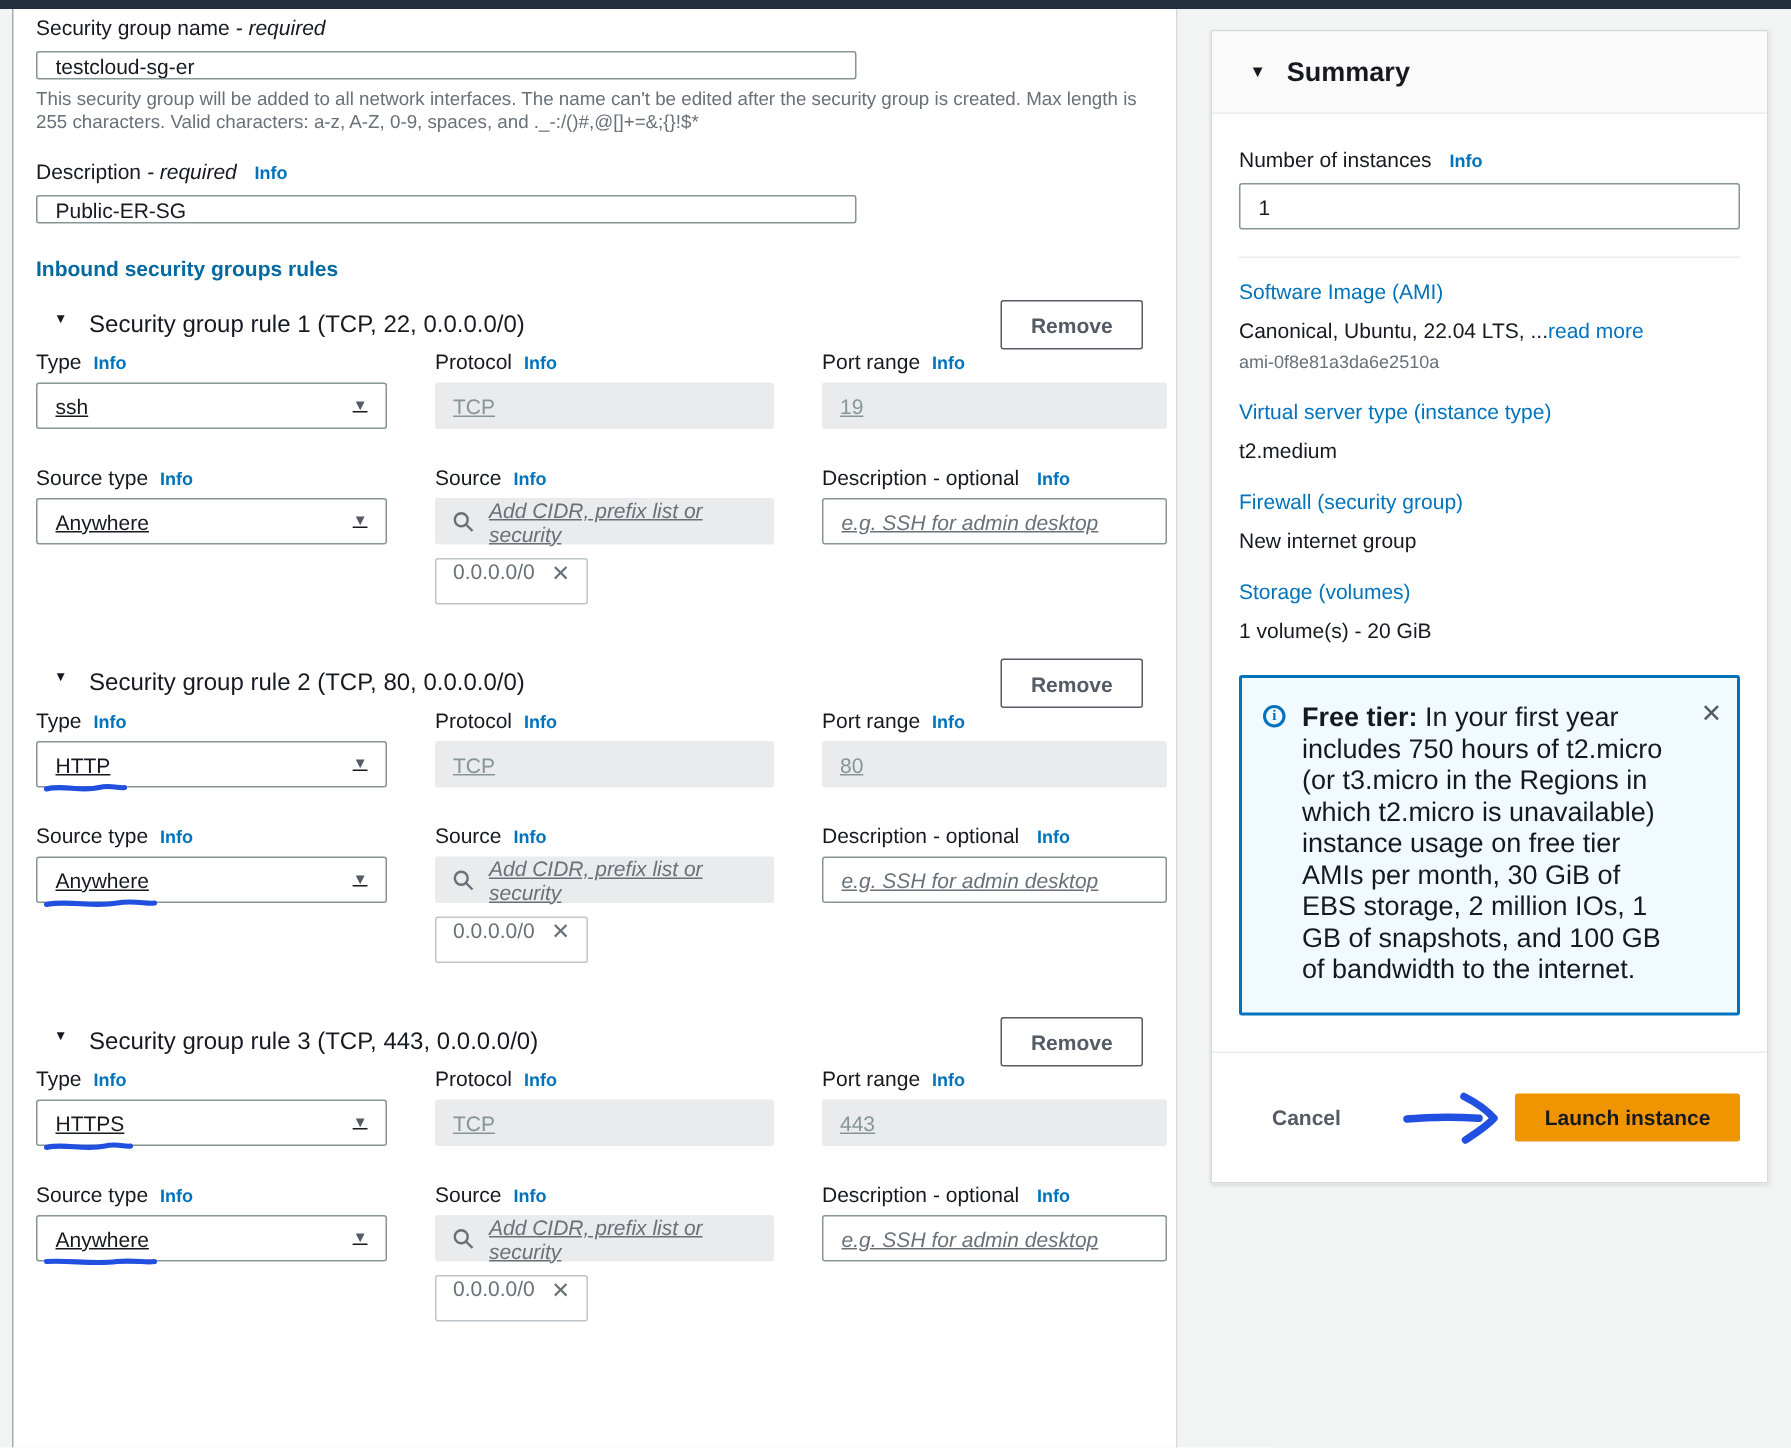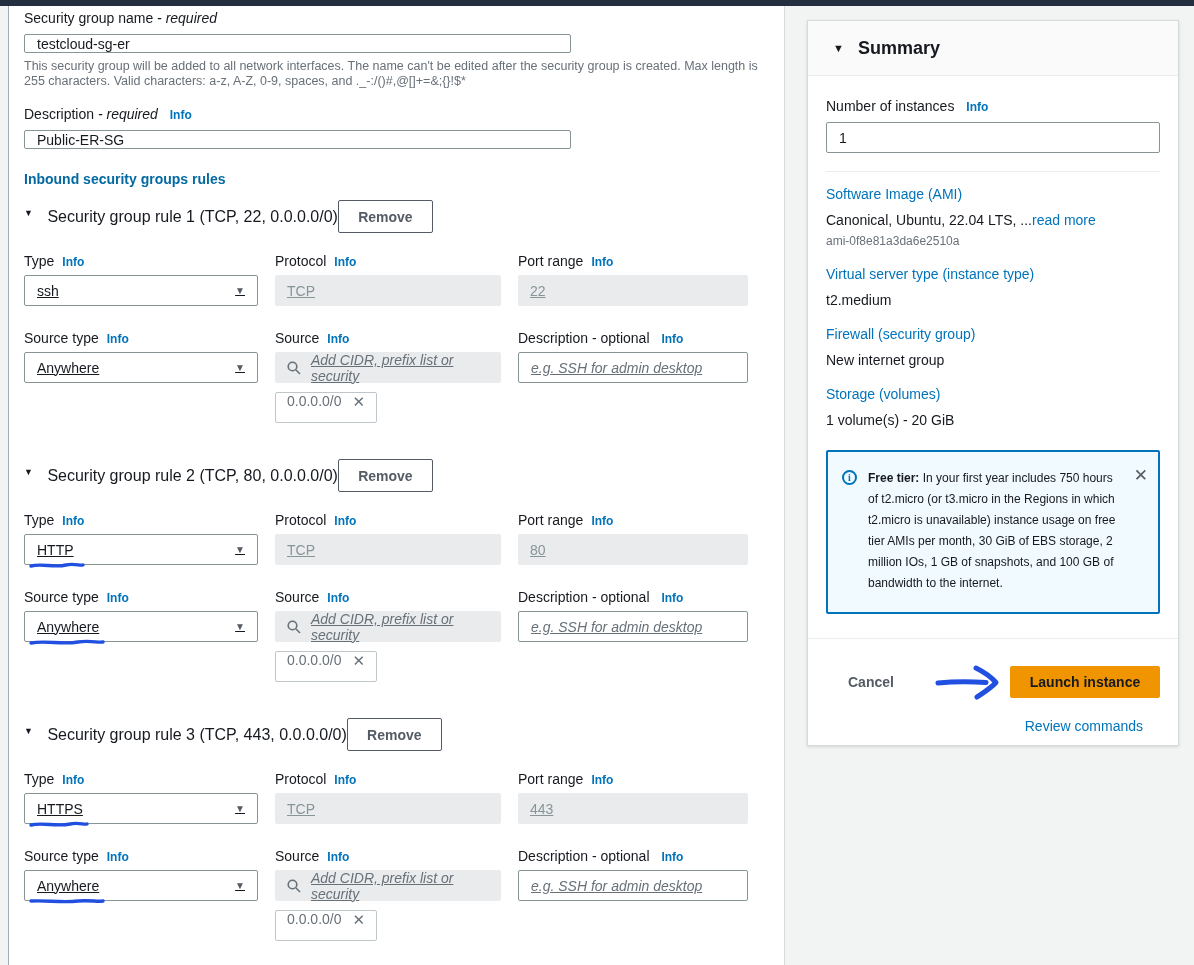--- a/index.html
+++ b/index.html
@@ -17,27 +17,27 @@
   .info-link { color:#0073bb; font-size:12px; font-weight:600; margin-left:8px; cursor:pointer; }
 
   .text-input { width:547px; height:19px; border:1px solid #879596; border-radius:2px; background:#fff;
     font-family:Liberation Sans, sans-serif; font-size:14px; color:#16191f; padding:0 12px; display:block; margin-top:8px; }
   .help-text { margin-top:6px; font-size:12.5px; line-height:15px; color:#687078; width:740px; }
 
   .inbound-heading { margin-top:22px; font-size:14px; font-weight:700; color:#0369a1; }
 
   .rule-block { margin-top:13px; }
   .rule-block + .rule-block { margin-top:36px; }
-  .rule-head { display:flex; align-items:center; justify-content:flex-start; }
+  .rule-head { display:flex; align-items:center; justify-content:space-between;margin-left:12px; }
   .rule-title { font-size:16px; color:#16191f; }
   .rule-title .caret { font-size:9px; color:#16191f; vertical-align:6px; margin-right:10px; display:inline-block; }
   .remove-btn { width:95px; height:33px; background:#fff; border:1px solid #545b64; border-radius:2px;
     font-family:"Liberation Sans",sans-serif; font-size:14px; font-weight:700; color:#545b64; cursor:pointer; }
 
-  .rule-grid { display:grid; grid-template-columns:234px 226px 230px; column-gap:17px; margin-top:20px; }
+  .rule-grid { display:grid; grid-template-columns:234px 226px 230px; column-gap:32px; }
   .cell-label { font-size:14px; color:#16191f; margin-top:24px; }
   .rule-grid .row1 .cell-label, .rule-grid > div:nth-child(-n+3) .cell-label { }
   .cell { }
   .control { margin-top:6px; height:31px; border-radius:2px; font-size:14px; display:flex; align-items:center; padding:0 12px; position:relative;text-decoration:underline; }
   .select { border:1px solid #879596; background:#fff; justify-content:space-between; cursor:pointer; }
   .select .sel-caret { font-size:10px; color:#545b64; }
   .disabled { background:#e9ebed; color:#879596; }
   .search { background:#e9ebed; color:#687078; font-style:italic; }
   .search .mag { margin-right:10px; display:inline-flex; }
   .placeholder-input { border:1px solid #879596; background:#fff; color:#687078; font-style:italic; }
@@ -63,24 +63,24 @@
   .sum-link { color:#0073bb; font-size:14px; cursor:pointer; }
   .sum-value { font-size:14px; color:#16191f; margin-top:10px; }
   .sum-sub { font-size:12px; color:#687078; margin-top:6px; }
   .read-more { color:#0073bb; cursor:pointer; }
 
   .free-tier { margin-top:22px; border:2px solid #0073bb; background:#f1faff; border-radius:2px;
     padding:16px 10px 18px 14px; display:flex; }
   .ft-icon { flex:0 0 26px; padding-top:2px; }
   .info-circle { width:15px; height:15px; border:2px solid #0073bb; border-radius:50%; color:#0073bb;
     font-size:10px; font-weight:700; font-family:"Liberation Serif",serif; display:flex; align-items:center; justify-content:center; }
-  .ft-text { flex:1; font-size:12px; line-height:21px; color:#16191f; padding-right:6px; }
+  .ft-text { flex:1; font-size:18px; line-height:21px; color:#16191f; padding-right:6px; }
   .ft-close { flex:0 0 24px; text-align:right; font-size:17px; color:#545b64; cursor:pointer; line-height:16px; }
 
-  .rail-footer { border-top:1px solid #eaeded; margin-top:24px; padding:22px 18px 10px 18px; }
+  .rail-footer { border-top:1px solid #eaeded; margin-top:24px; padding:22px 18px 22px 18px; }
   .footer-row { display:flex; align-items:center; }
   .cancel-link { margin-left:22px; font-size:14px; font-weight:700; color:#545b64; cursor:pointer; }
   .arrow-note { margin-left:auto; margin-right:4px; display:block; }
   .launch-btn { width:150px; height:32px; background:#f09500; border:1px solid #f09500; border-radius:2px;
     font-family:"Liberation Sans",sans-serif; font-size:14px; font-weight:700; color:#16191f; cursor:pointer; }
   .review-row { text-align:right; margin-top:14px; padding-right:17px; }
   .review-link { color:#0073bb; font-size:14px; cursor:pointer; }
 </style>
 </head>
 <body>
@@ -129,21 +129,21 @@
         </div>
         <div class="control disabled">
           <span>TCP</span>
         </div>
       </div>
       <div class="cell">
         <div class="cell-label" style="margin-top:0;">
           <span>Port range</span><span class="info-link">Info</span>
         </div>
         <div class="control disabled">
-          <span>22</span>
+          <span>19</span>
         </div>
       </div>
 
       <div class="cell">
         <div class="cell-label">
           <span>Source type</span><span class="info-link">Info</span>
         </div>
         <div class="control select">
           <span>Anywhere</span>
           <span class="sel-caret">▼</span>
@@ -402,17 +402,14 @@
 
   <div class="rail-footer">
     <div class="footer-row">
       <span class="cancel-link">Cancel</span>
       <svg class="arrow-note" width="72" height="42" viewBox="0 0 72 42">
         <path d="M4 22 C20 20.5 36 20.5 52 21.5" fill="none" stroke="#2150e0" stroke-width="5" stroke-linecap="round"></path>
         <path d="M42 7 C52 12 58 17 62 21.5 C57 27 49 32 43 36" fill="none" stroke="#2150e0" stroke-width="5" stroke-linecap="round" stroke-linejoin="round"></path>
       </svg>
       <button class="launch-btn">Launch instance</button>
     </div>
-    <div class="review-row">
-      <span class="review-link">Review commands</span>
-    </div>
   </div>
 </div>
 
 </body></html>

